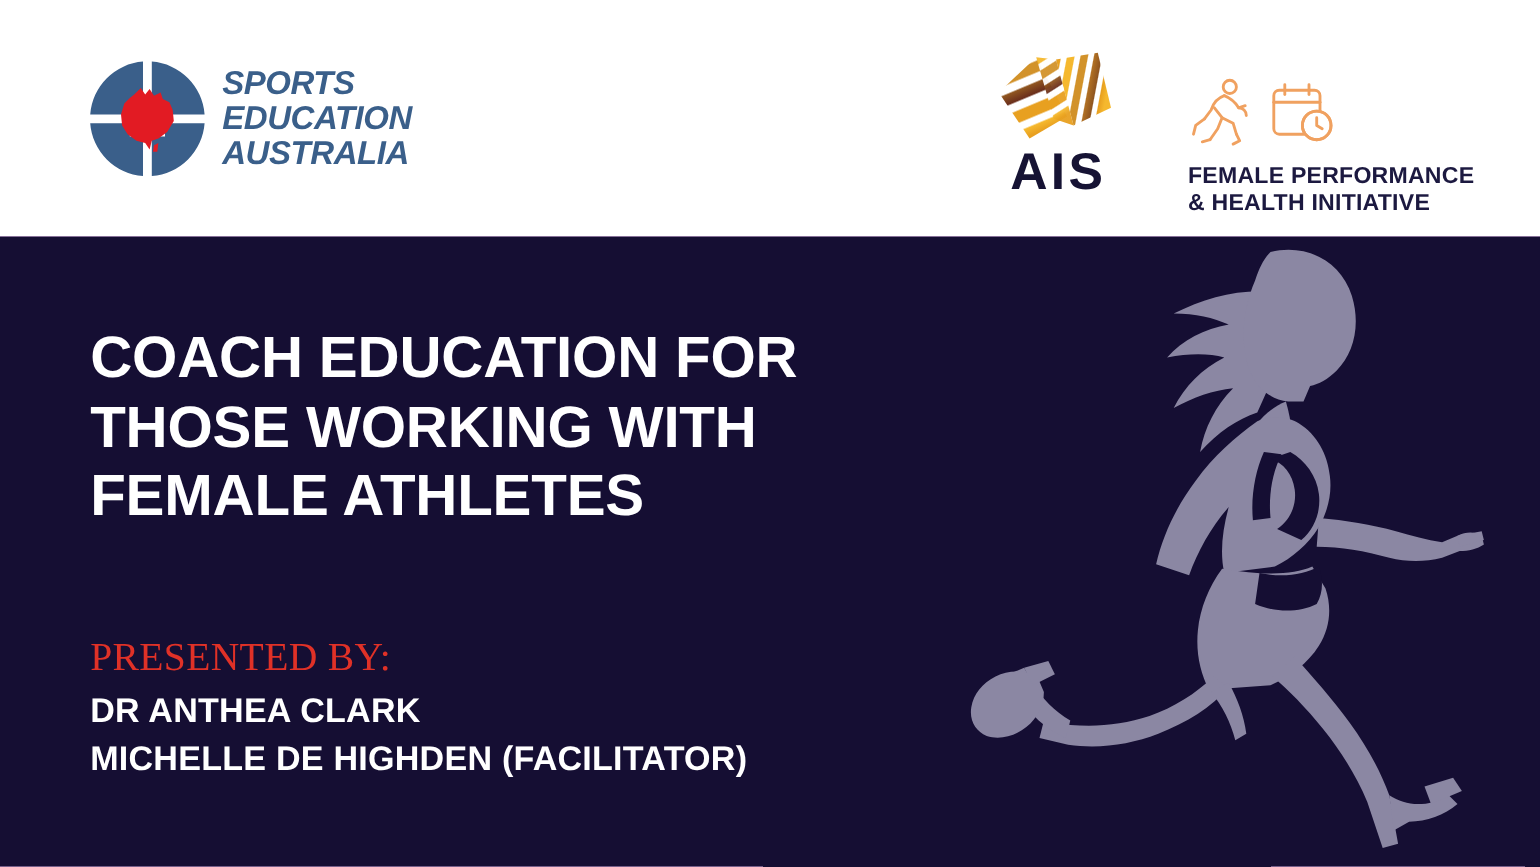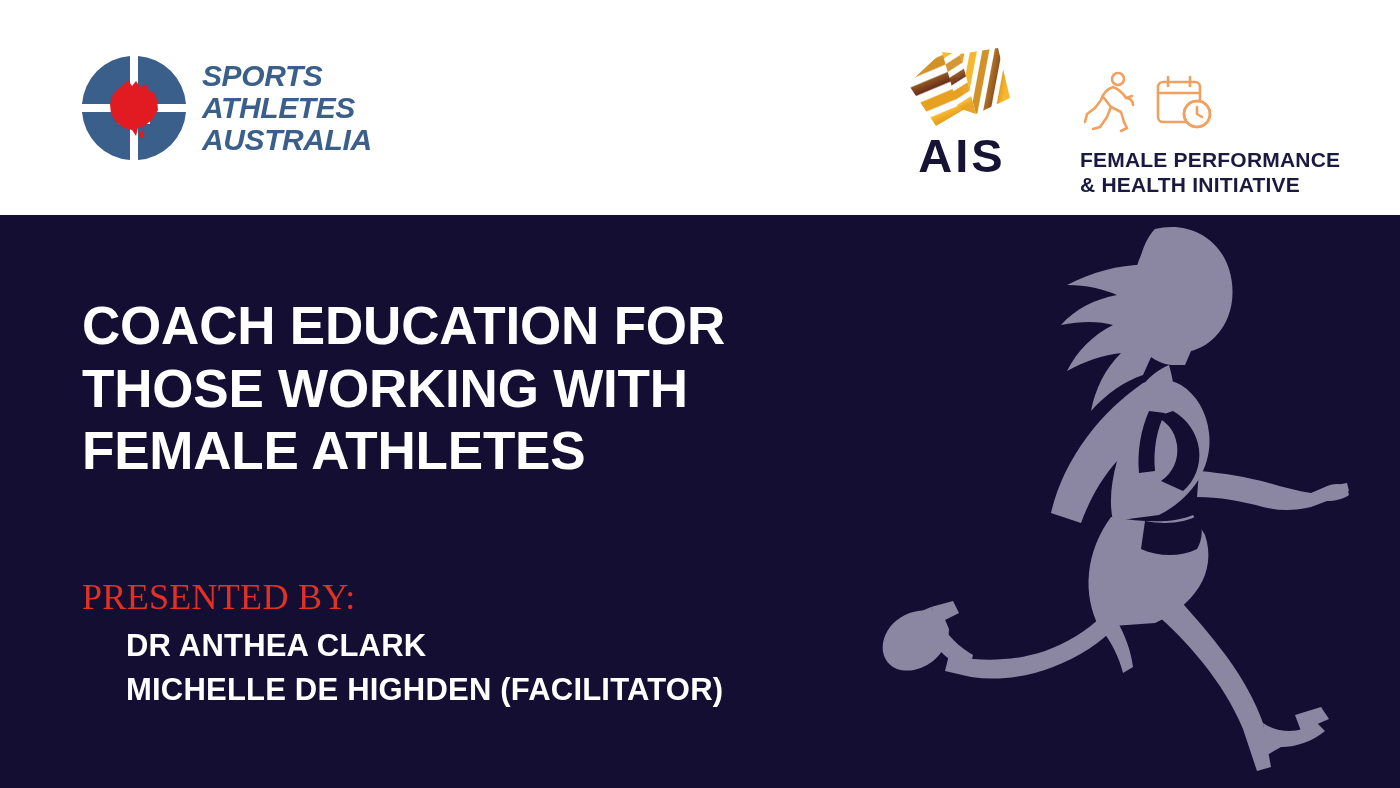--- a/index.html
+++ b/index.html
@@ -146,21 +146,20 @@
     font-family: Liberation Serif, serif;
   }
   .presenter-name {
     color: #ffffff;
     font-size: 31px;
     font-weight: bold;
     letter-spacing: 0.2px;
     line-height: 1.42;
     text-transform: uppercase;
     white-space: nowrap;
-    margin-left: 44px;
   }
 </style>
 </head>
 <body>
 
 <div class="slide">
 
   <div class="header">
 
     <div class="sma-logo">
@@ -171,21 +170,21 @@
         <path d="M4 64 A52 52 0 0 0 52 112 L52 76 L40 76 L40 64 Z" fill="#3A5F8A"></path>
         <path d="M108 64 A52 52 0 0 1 60 112 L60 76 L72 76 L72 64 Z" fill="#3A5F8A"></path>
 
         <path d="M44 38 L50 32 L54 38 L58 33 L62 39 L68 36 L70 42 L76 45 L79 52
                  L80 62 L74 72 L66 78 L60 80 L58 88 L54 82 L46 80 L38 74 L33 66
                  L32 56 L35 46 L40 41 Z" fill="#E21B23"></path>
         <path d="M62 84 L66 82 L65 90 L61 90 Z" fill="#E21B23"></path>
       </svg>
       <div class="sma-words">
         <div>SPORTS</div>
-        <div>ATHLETES</div>
+        <div>EDUCATION</div>
         <div>AUSTRALIA</div>
       </div>
     </div>
 
     <div class="ais-logo">
       <svg class="ais-mark" viewBox="0 0 122 84">
         <defs>
 
           <linearGradient id="gL" x1="0" y1="0" x2="0.35" y2="1">
             <stop offset="0%" stop-color="#F5B82E"></stop>

